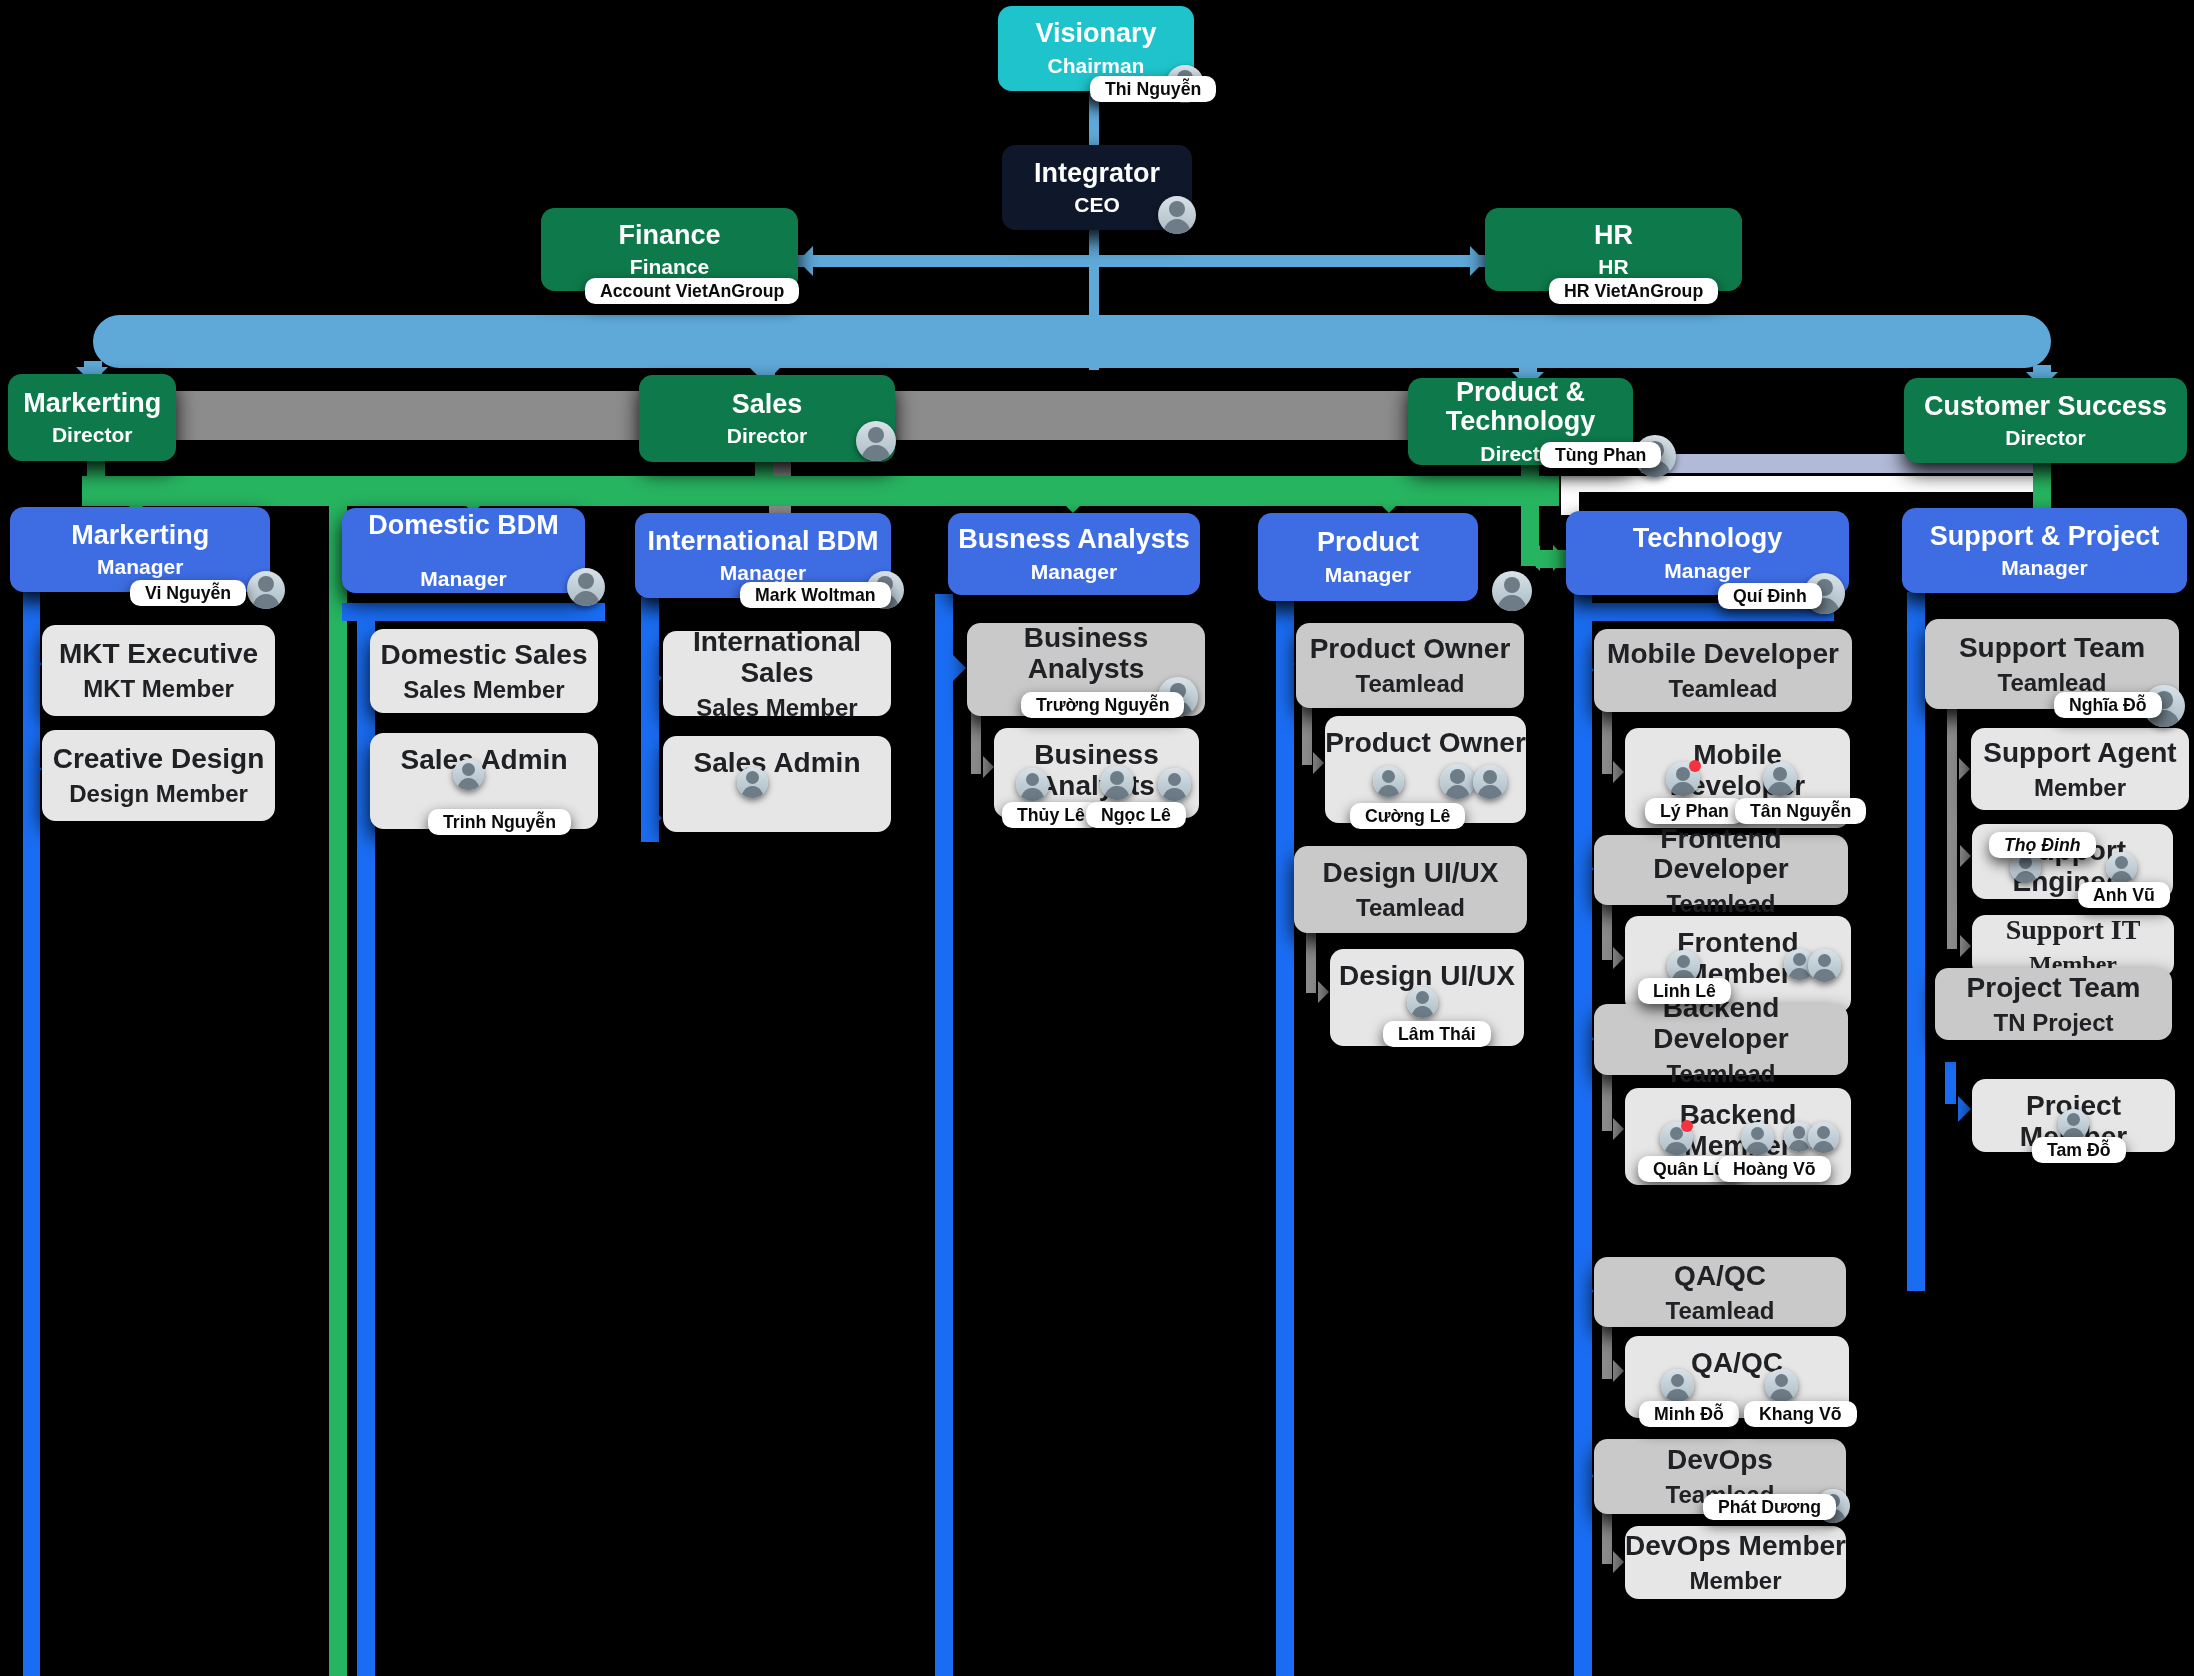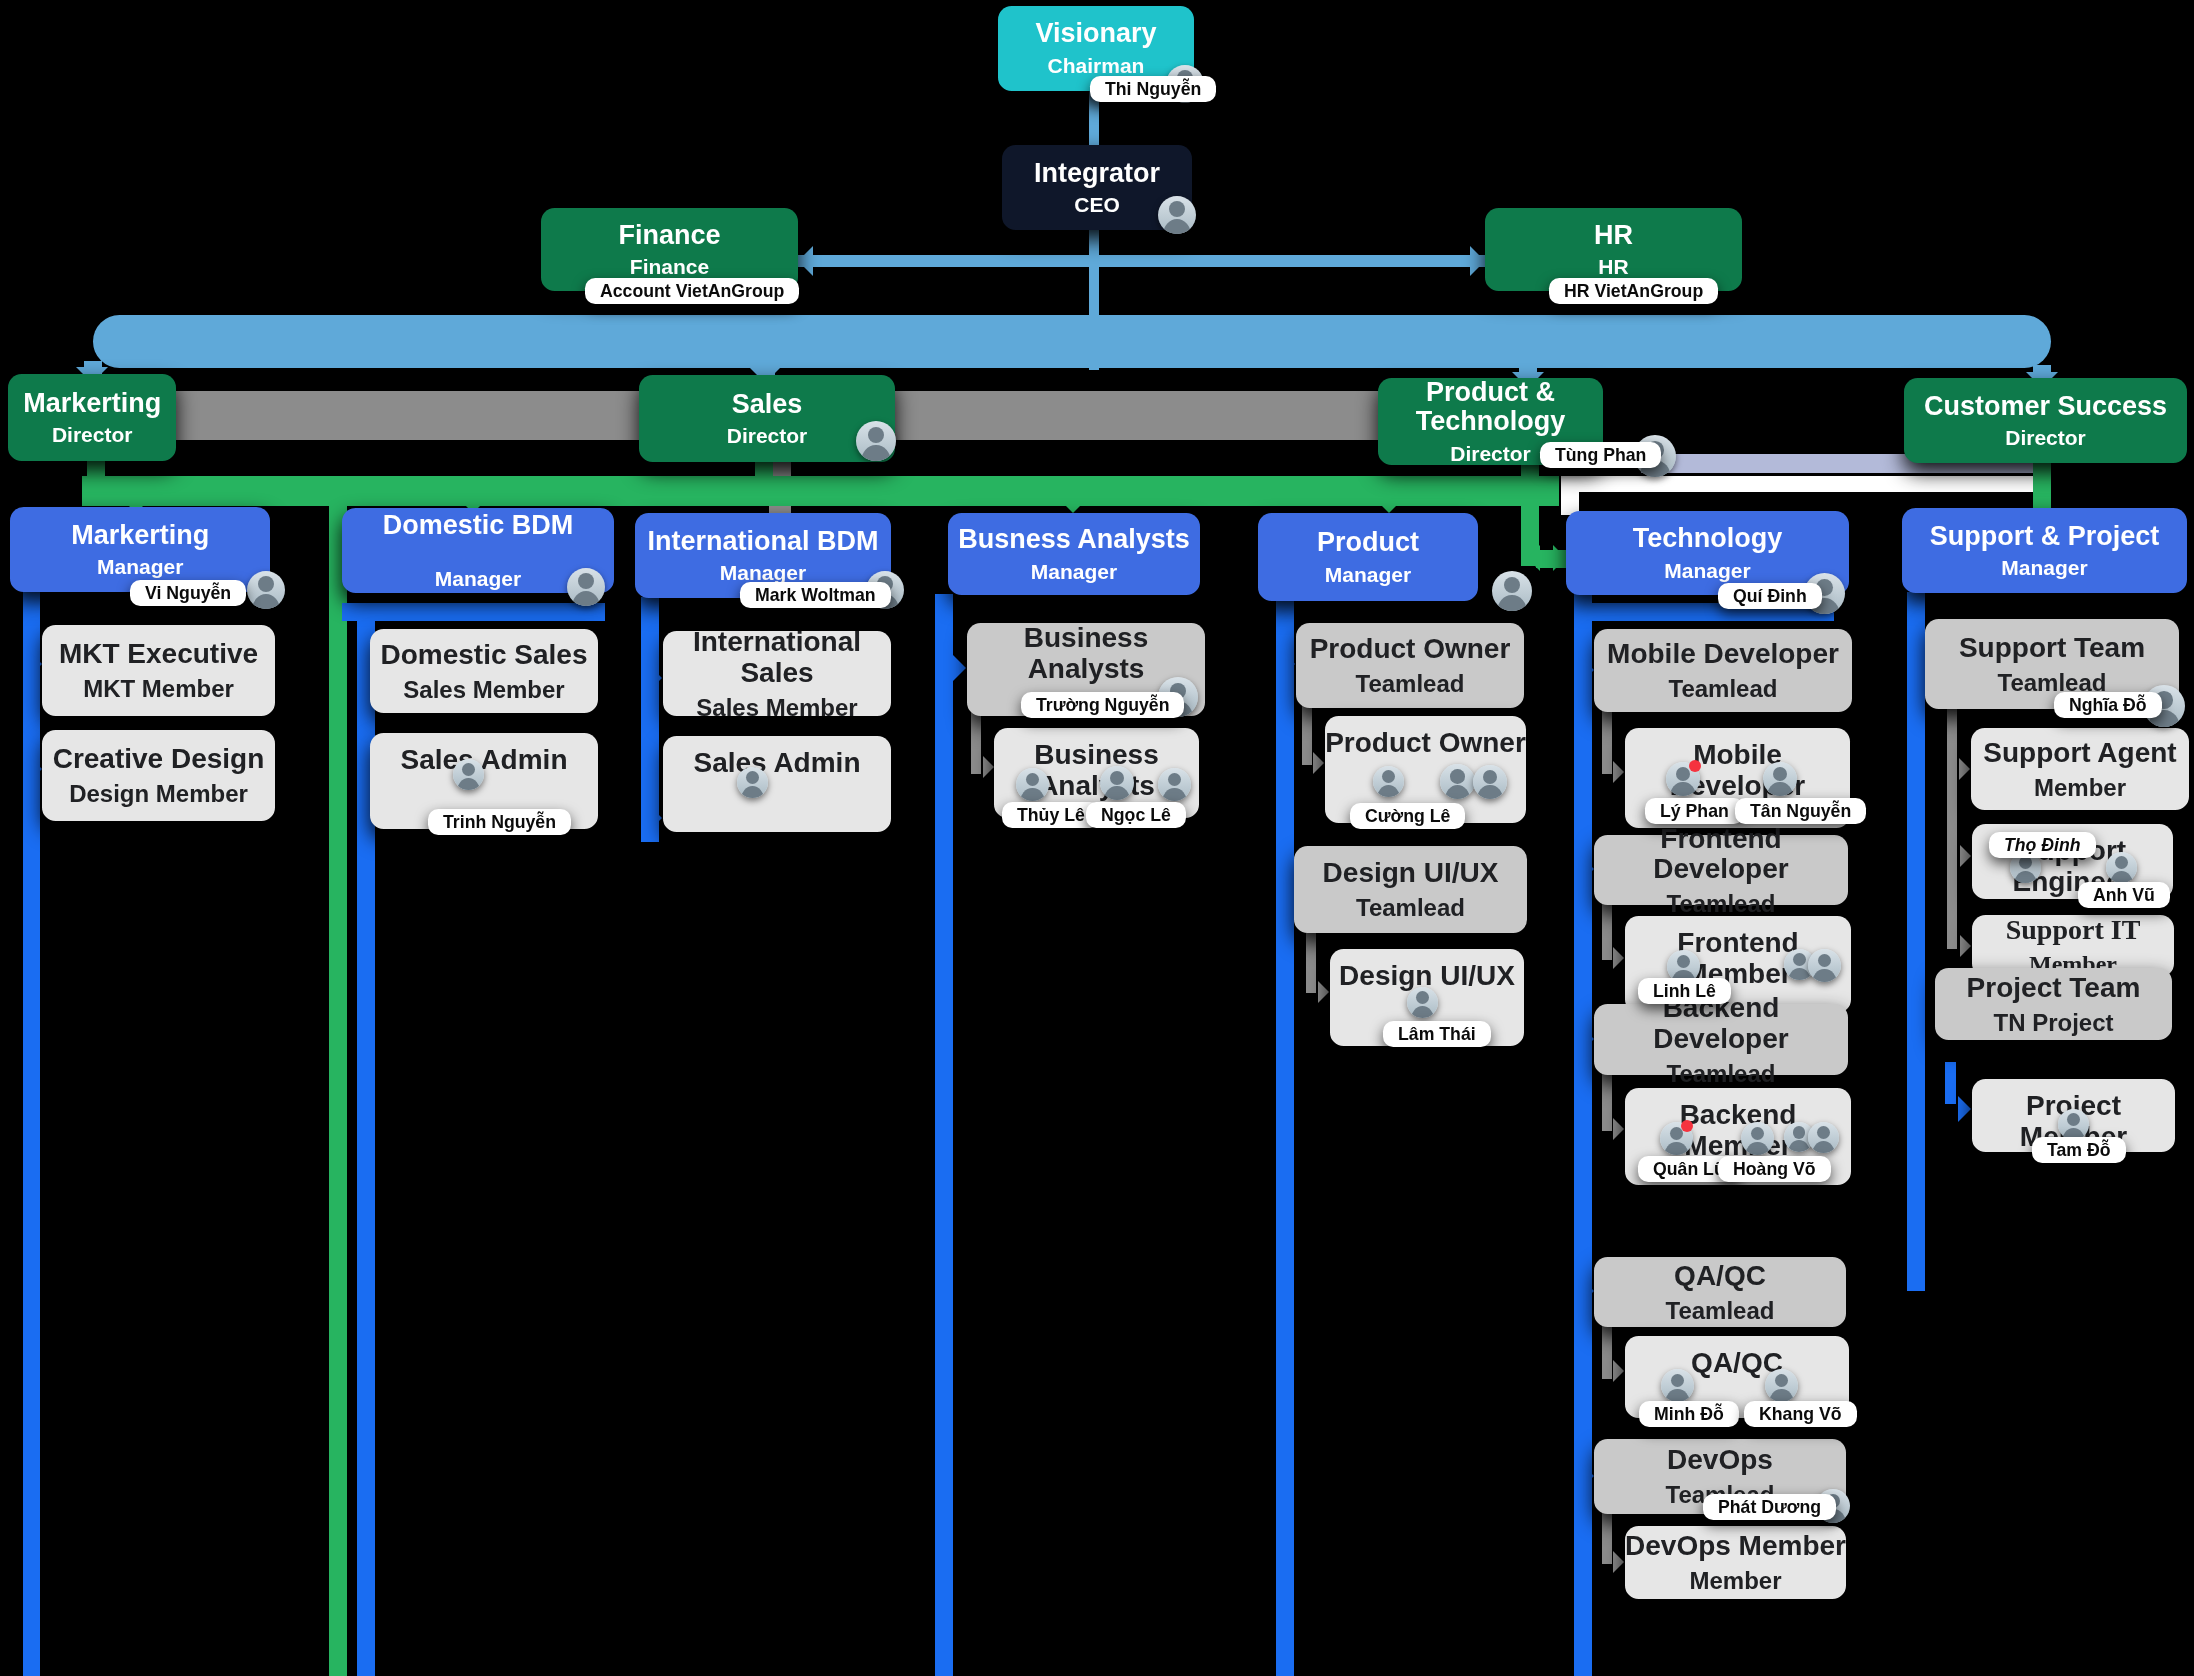--- a/index.html
+++ b/index.html
@@ -146,37 +146,37 @@
     <div class="badge" style="left: 1549px; top: 278px;">HR VietAnGroup</div>
     <div class="node director" style="left: 8.2px; top: 374px; width: 168px; height: 87px;">
       <div class="t">Markerting</div>
       <div class="s">Director</div>
     </div>
     <div class="node director" style="left: 639px; top: 375px; width: 256px; height: 87px;">
       <div class="t">Sales</div>
       <div class="s">Director</div>
     </div>
     <div class="av" style="left: 856px; top: 421px; width: 40px; height: 40px;"></div>
-    <div class="node director" style="left: 1378px; top: 378px; width: 225px; height: 87px;">
+    <div class="node director" style="left: 1408px; top: 378px; width: 225px; height: 87px;">
       <div class="t">Product  &amp; Technology</div>
       <div class="s">Director</div>
     </div>
     <div class="av" style="left: 1634px; top: 435px; width: 42px; height: 42px;"></div>
     <div class="badge" style="left: 1540px; top: 442px;">Tùng Phan</div>
     <div class="node director" style="left: 1904px; top: 378px; width: 283px; height: 85px;">
       <div class="t">Customer Success</div>
       <div class="s">Director</div>
     </div>
     <div class="node manager" style="left: 10.2px; top: 507px; width: 260px; height: 85px;">
       <div class="t">Markerting</div>
       <div class="s">Manager</div>
     </div>
     <div class="av" style="left: 247px; top: 571px; width: 38px; height: 38px;"></div>
     <div class="badge" style="left: 130px; top: 580px;">Vi Nguyễn</div>
-    <div class="node manager" style="left: 342px; top: 508px; width: 272px; height: 85px; gap: 28px;">
+    <div class="node manager" style="left: 342px; top: 508px; width: 243px; height: 85px; gap: 28px;">
       <div class="t">Domestic BDM</div>
       <div class="s">Manager</div>
     </div>
     <div class="av" style="left: 567px; top: 568px; width: 38px; height: 38px;"></div>
     <div class="node manager" style="left: 635px; top: 513px; width: 256px; height: 85px;">
       <div class="t">International BDM</div>
       <div class="s">Manager</div>
     </div>
     <div class="av" style="left: 866px; top: 571px; width: 38px; height: 38px;"></div>
     <div class="badge" style="left: 740px; top: 582px;">Mark Woltman</div>

